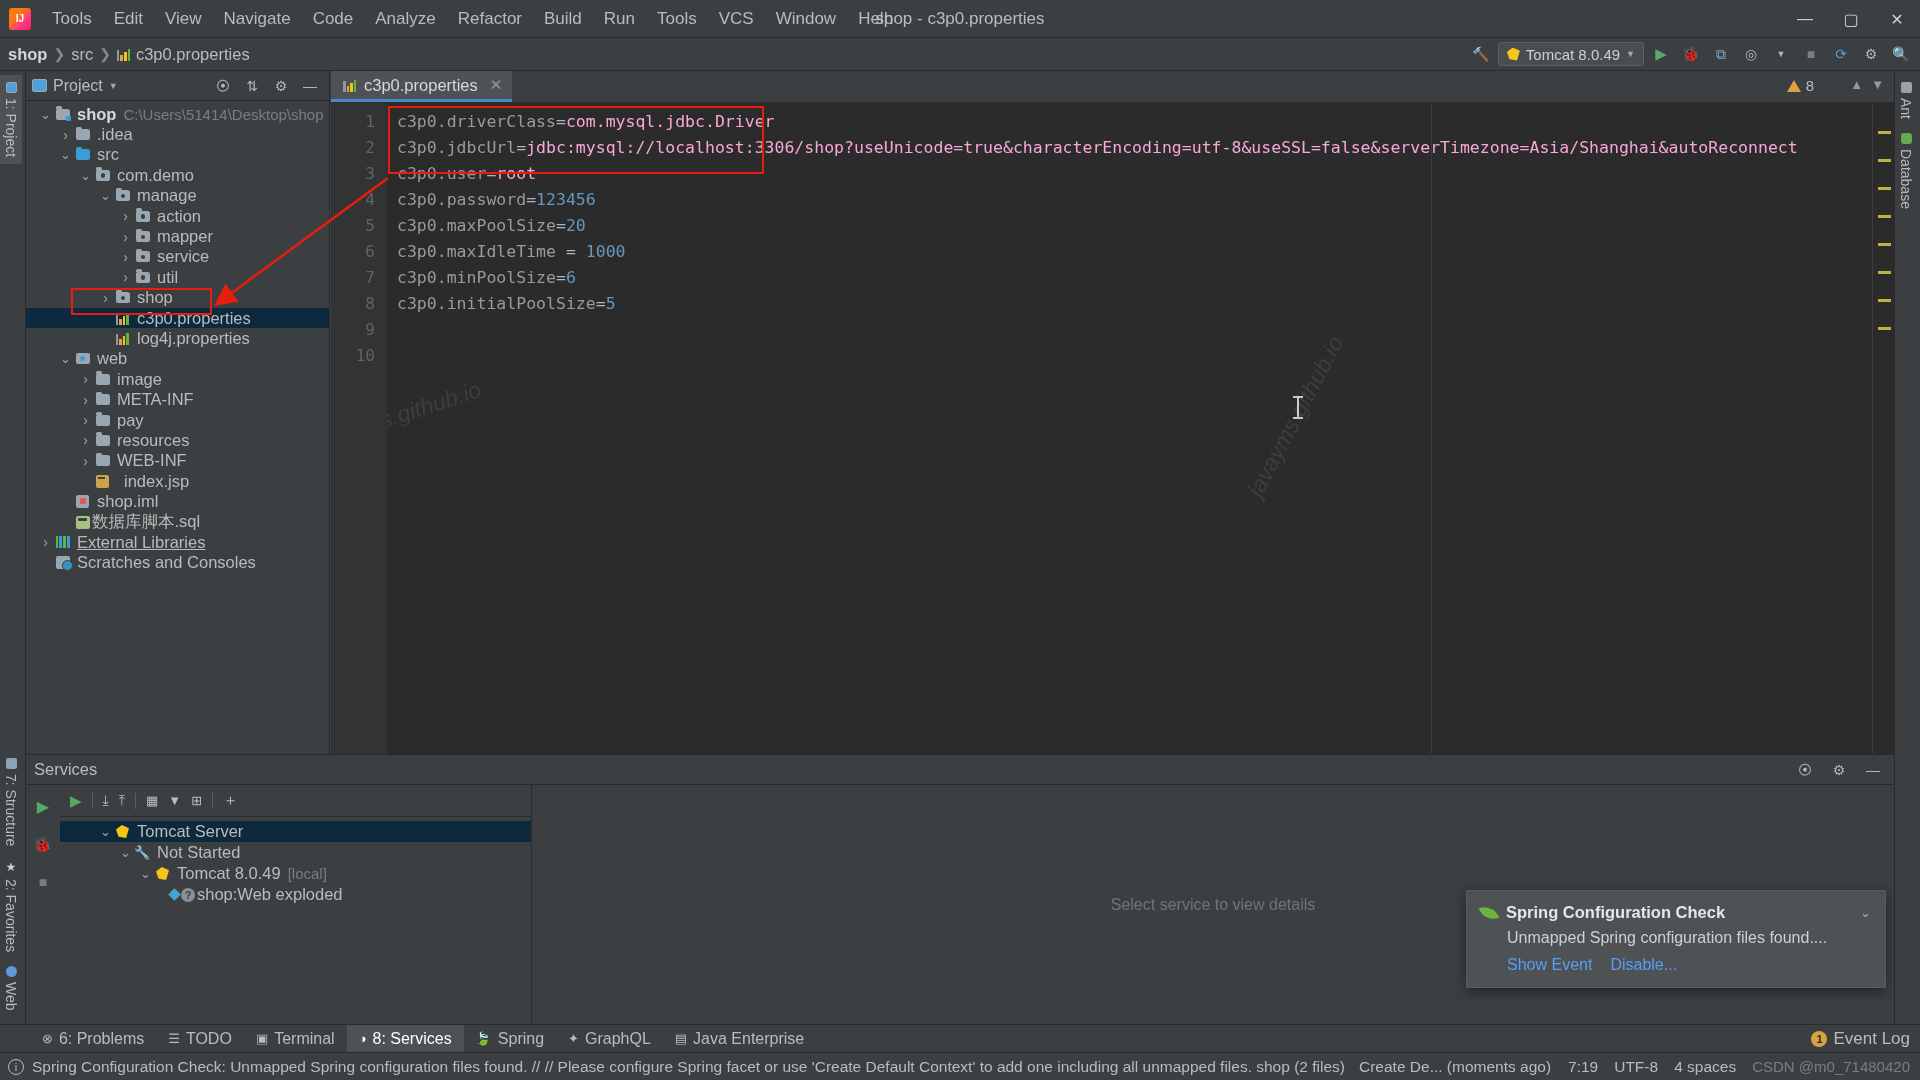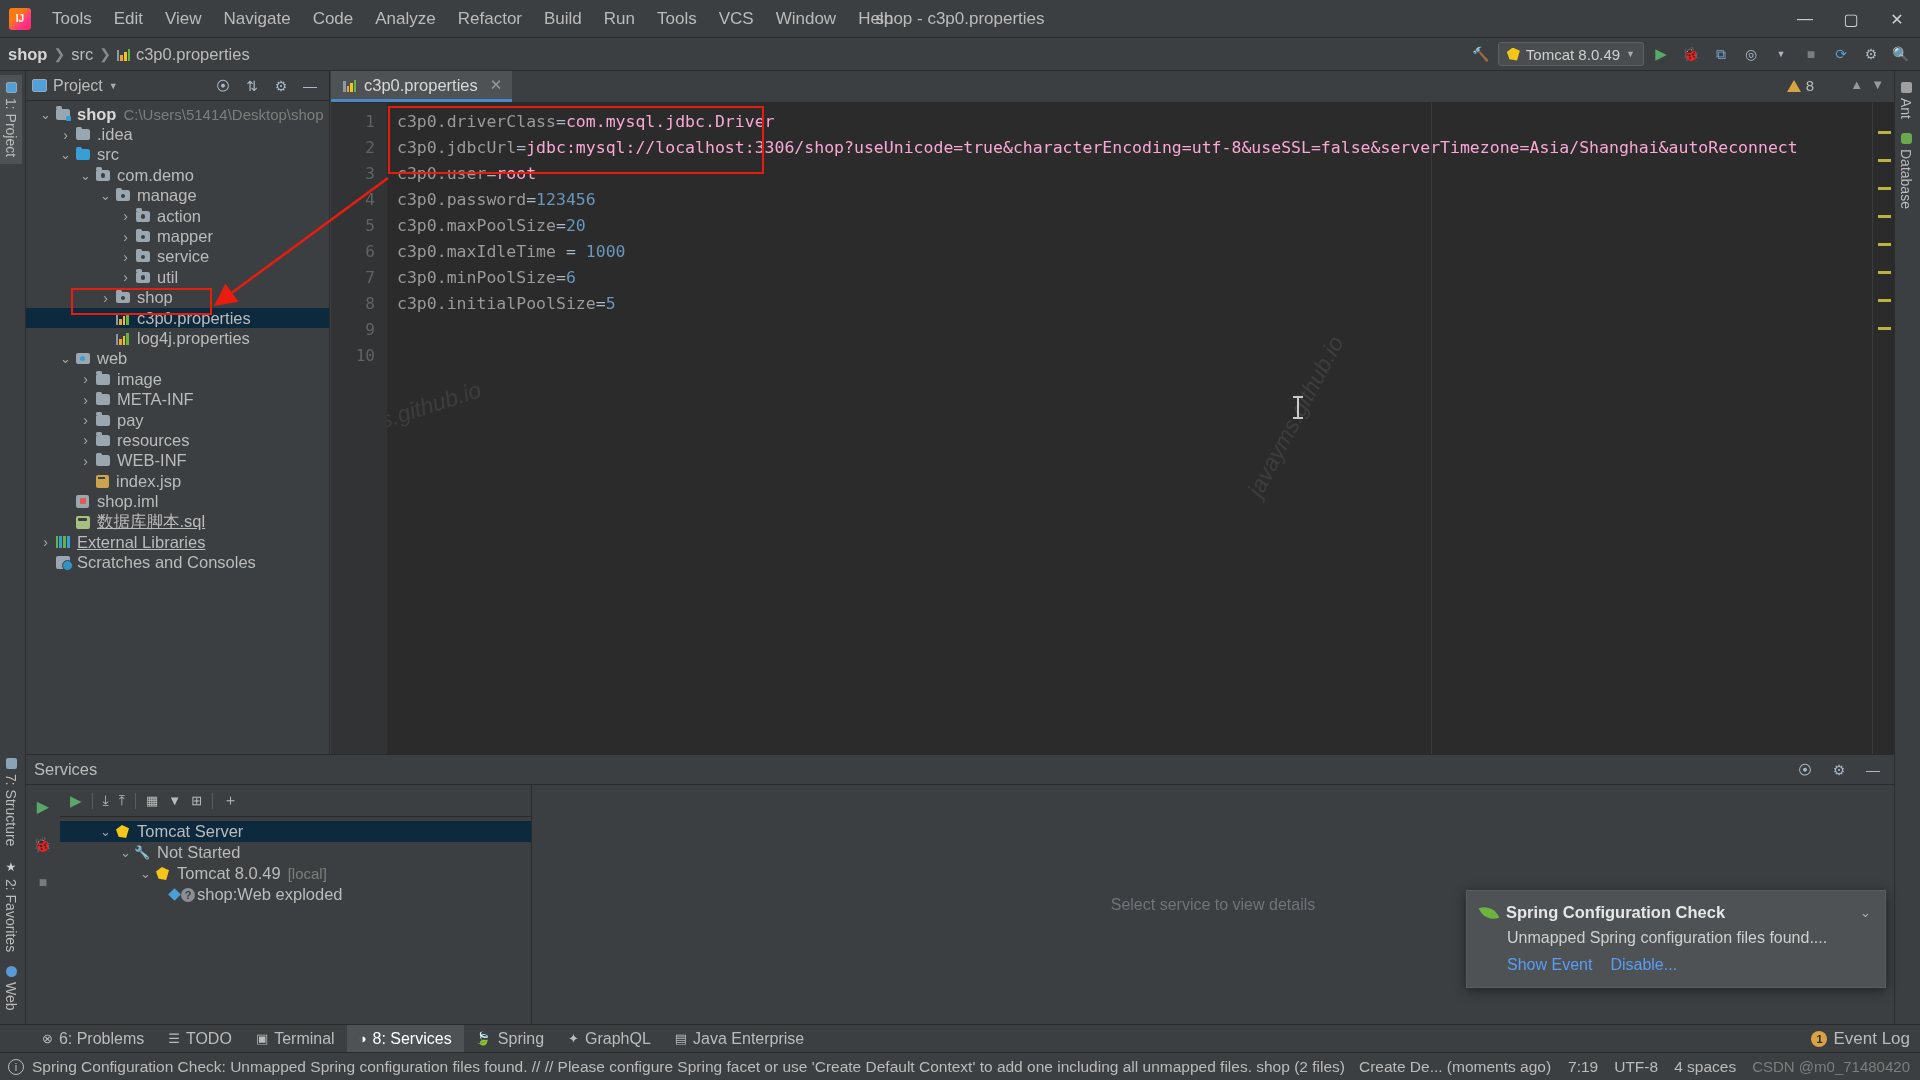--- a/index.html
+++ b/index.html
@@ -558,35 +558,35 @@
           <span class="ico">
             <span class="f-grey"></span>
           </span>
           <span class="lbl" style="margin-left: 5px;">WEB-INF</span>
         </div>
         <div class="row" style="padding-left: 52px;">
           <span class="arrow"></span>
           <span class="ico">
             <span class="jsp-ico"></span>
           </span>
-          <span class="lbl" style="margin-left: 4px; text-align: right;">index.jsp</span>
+          <span class="lbl" style="margin-left: 12px; text-align: right;">index.jsp</span>
         </div>
         <div class="row" style="padding-left: 32px;">
           <span class="arrow"></span>
           <span class="ico">
             <span class="iml-ico"></span>
           </span>
           <span class="lbl" style="margin-left: 5px;">shop.iml</span>
         </div>
         <div class="row" style="padding-left: 32px;">
           <span class="arrow"></span>
           <span class="ico">
             <span class="sql-ico"></span>
           </span>
-          <span class="lbl" style="margin-left: 5px; text-decoration: underline;">数据库脚本.sql</span>
+          <span class="lbl" style="">数据库脚本.sql</span>
         </div>
         <div class="row" style="padding-left: 12px;">
           <span class="arrow" style="font-size: 14px;">›</span>
           <span class="ico">
             <span class="lib-ico">
               <i></i>
               <i></i>
               <i></i>
               <i></i>
             </span>

